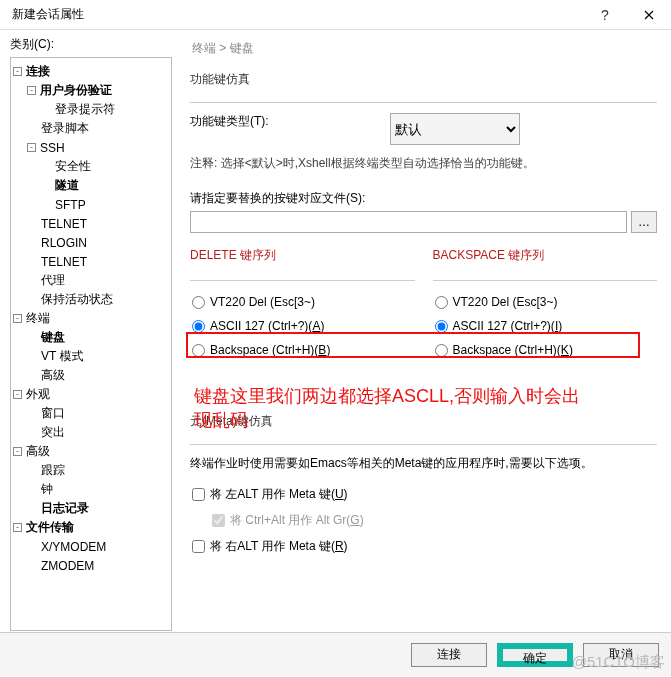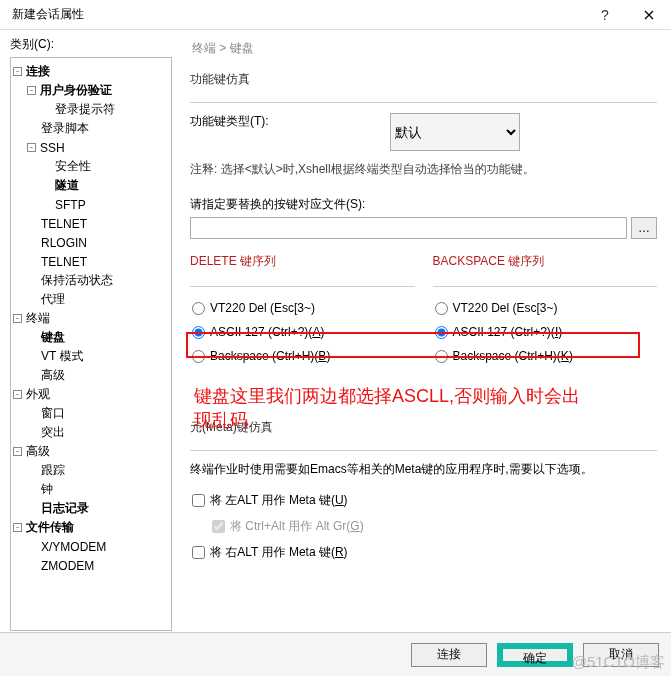--- a/index.html
+++ b/index.html
@@ -70,21 +70,21 @@
   .section-hdr {
     color: #333;
     padding-bottom: 4px;
     margin-bottom: 10px;
   }
   .section-divider { border-top: 1px solid #ccc; margin-bottom: 10px; }
   .row { display:flex; align-items:flex-start; margin-bottom:10px; }
   .row .lab { flex: 0 0 200px; }
   select.combo {
     width: 130px;
-    height: 38px;
+    height: 32px;
     border: 1px solid #aaa;
     background: #f4f4f4;
   }
   .note { color:#444; margin: 6px 0 18px 0; }
   .file-row { display:flex; gap:4px; margin-bottom: 14px; }
   .file-row input[type=text] {
     flex:1; height:22px; border:1px solid #aaa; padding:0 4px;
   }
   .browse-btn { width:26px; height:22px; border:1px solid #aaa; background:#efefef; display:flex; align-items:center; justify-content:center; }
 
@@ -196,25 +196,25 @@
         <div class="tree-row ind1">
           <span class="tw"></span>
           <span class="tree-label">RLOGIN</span>
         </div>
         <div class="tree-row ind1">
           <span class="tw"></span>
           <span class="tree-label">TELNET</span>
         </div>
         <div class="tree-row ind1">
           <span class="tw"></span>
+          <span class="tree-label">代理</span>
+        </div>
+        <div class="tree-row ind1">
+          <span class="tw"></span>
           <span class="tree-label">保持活动状态</span>
-        </div>
-        <div class="tree-row ind1">
-          <span class="tw"></span>
-          <span class="tree-label">代理</span>
         </div>
         <div class="tree-row ind0">
           <span class="tw box">-</span>
           <span class="tree-label">终端</span>
         </div>
         <div class="tree-row ind1">
           <span class="tw"></span>
           <span class="tree-label bold">键盘</span>
         </div>
         <div class="tree-row ind1">

